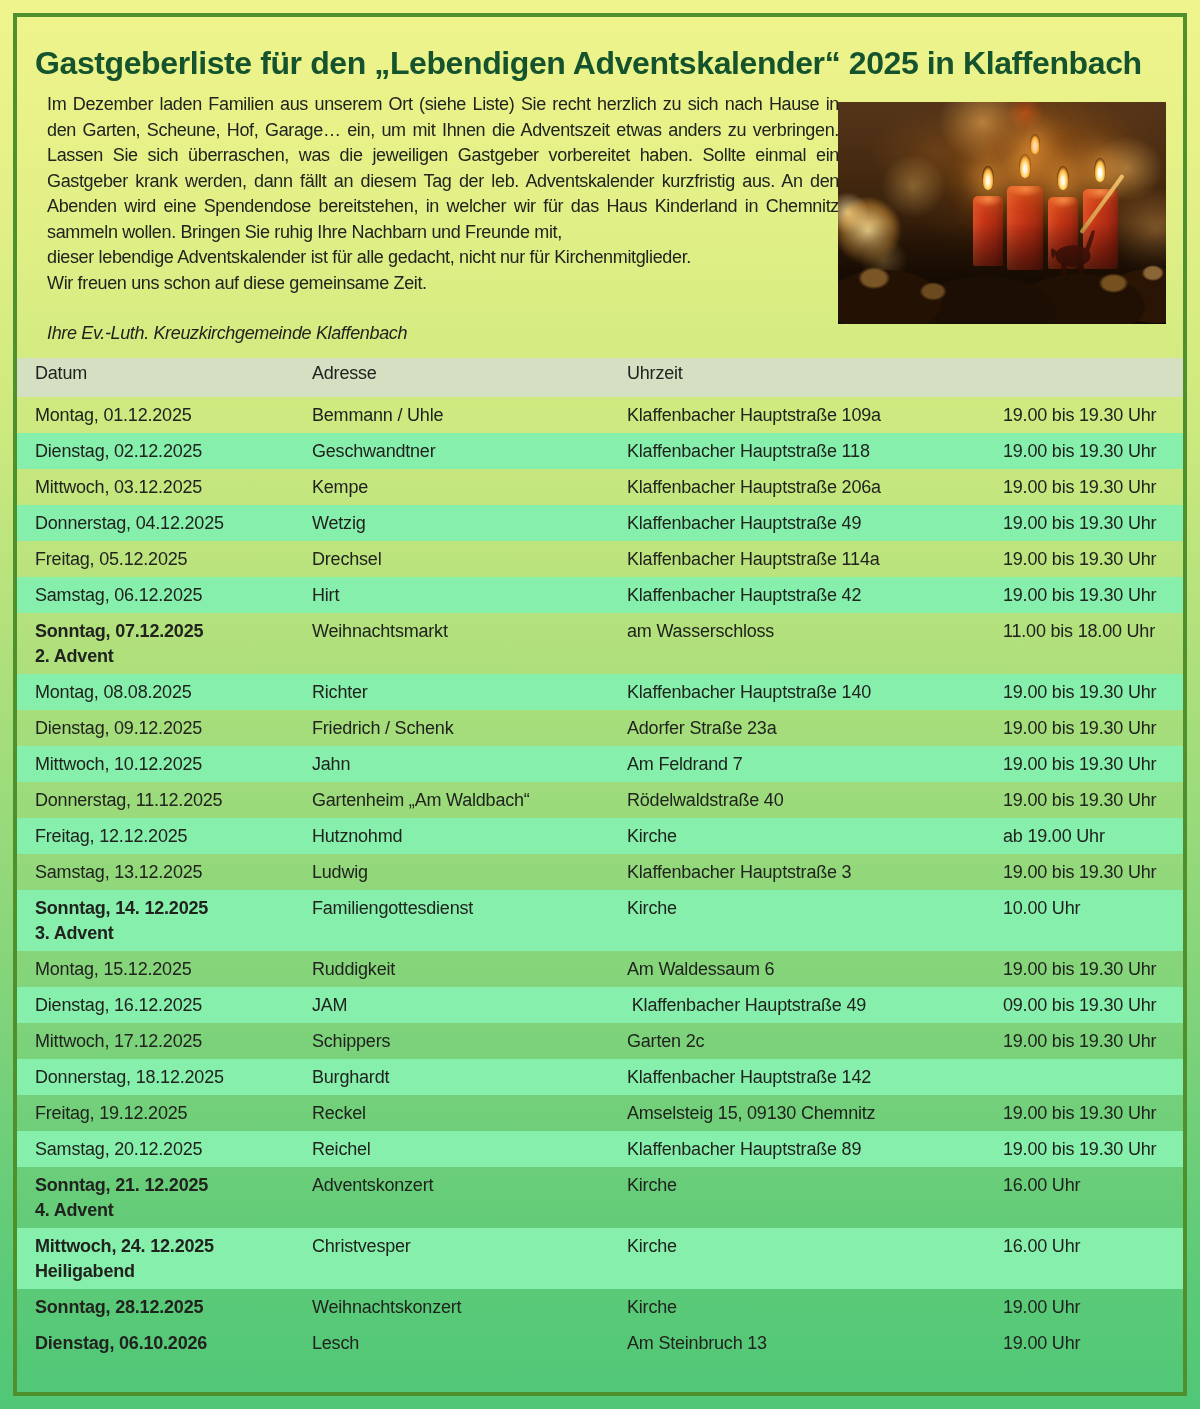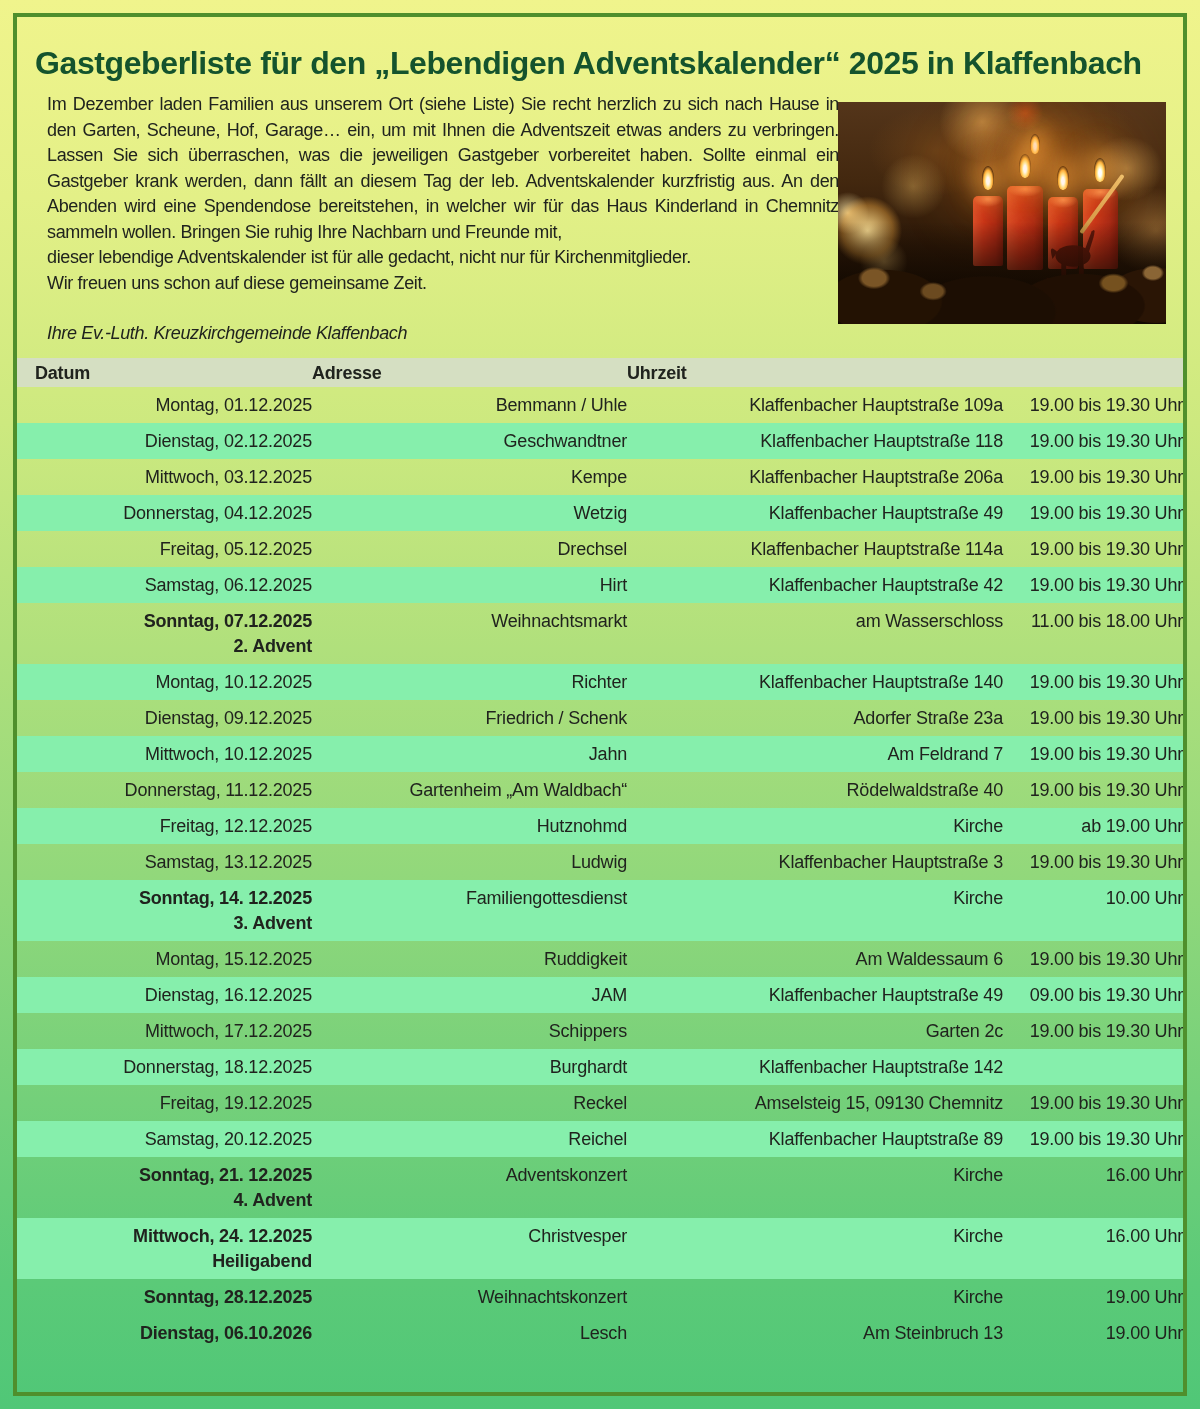--- a/index.html
+++ b/index.html
@@ -14,24 +14,24 @@
   .title{position:absolute;left:35px;top:24px;width:1120px;
     font-size:32px;font-weight:bold;letter-spacing:-0.4px;color:#14532d;}
   .introwrap{position:absolute;left:35px;top:92px;width:792px;
     font-size:18px;line-height:25.5px;letter-spacing:-0.35px;margin-left:12px;}
   .introwrap p{margin:0;}
   .j{text-align:justify;}
   .sig{margin-top:25px !important;font-style:italic;}
   
   .table{position:absolute;left:17px;right:17px;top:358px;font-size:18px;letter-spacing:-0.2px;}
   .thead{display:grid;grid-template-columns:295px 315px 376px 1fr;
-    background:#d5dfc2;height:29px;line-height:31px;font-weight:bold;}
+    background:#d5dfc2;height:39px;line-height:31px;font-weight:normal;}
   .thead .cell{white-space:pre;}
   .row{display:grid;grid-template-columns:295px 315px 376px 1fr;
-    line-height:25px;padding:5.5px 0;text-align:right;}
+    line-height:25px;padding:5.5px 0;}
   .row.light{background:#86efac;}
   .cell{white-space:pre;}
   .date, .thead .cell:first-child{padding-left:18px;}
   .bold{font-weight:bold;}
   
   .photo{position:absolute;left:838px;top:102px;width:328px;height:222px;overflow:hidden;
     background:
       radial-gradient(46px 46px at 9% 58%, rgba(255,226,150,.95), rgba(255,180,70,.4) 55%, rgba(255,160,50,0) 75%),
       radial-gradient(30px 30px at 3% 50%, rgba(255,235,170,.8), rgba(255,200,90,0) 70%),
       radial-gradient(34px 34px at 14% 72%, rgba(255,210,120,.55), rgba(255,200,90,0) 70%),
@@ -155,21 +155,21 @@
         <div class="cell">Klaffenbacher Hauptstraße 42</div>
         <div class="cell">19.00 bis 19.30 Uhr</div>
       </div>
       <div class="row">
         <div class="cell date bold"><div>Sonntag, 07.12.2025</div><div>2. Advent</div></div>
         <div class="cell">Weihnachtsmarkt</div>
         <div class="cell">am Wasserschloss</div>
         <div class="cell">11.00 bis 18.00 Uhr</div>
       </div>
       <div class="row light">
-        <div class="cell date"><div>Montag, 10.12.2025</div></div>
+        <div class="cell date"><div>Montag, 08.08.2025</div></div>
         <div class="cell">Richter</div>
         <div class="cell">Klaffenbacher Hauptstraße 140</div>
         <div class="cell">19.00 bis 19.30 Uhr</div>
       </div>
       <div class="row">
         <div class="cell date"><div>Dienstag, 09.12.2025</div></div>
         <div class="cell">Friedrich / Schenk</div>
         <div class="cell">Adorfer Straße 23a</div>
         <div class="cell">19.00 bis 19.30 Uhr</div>
       </div>

